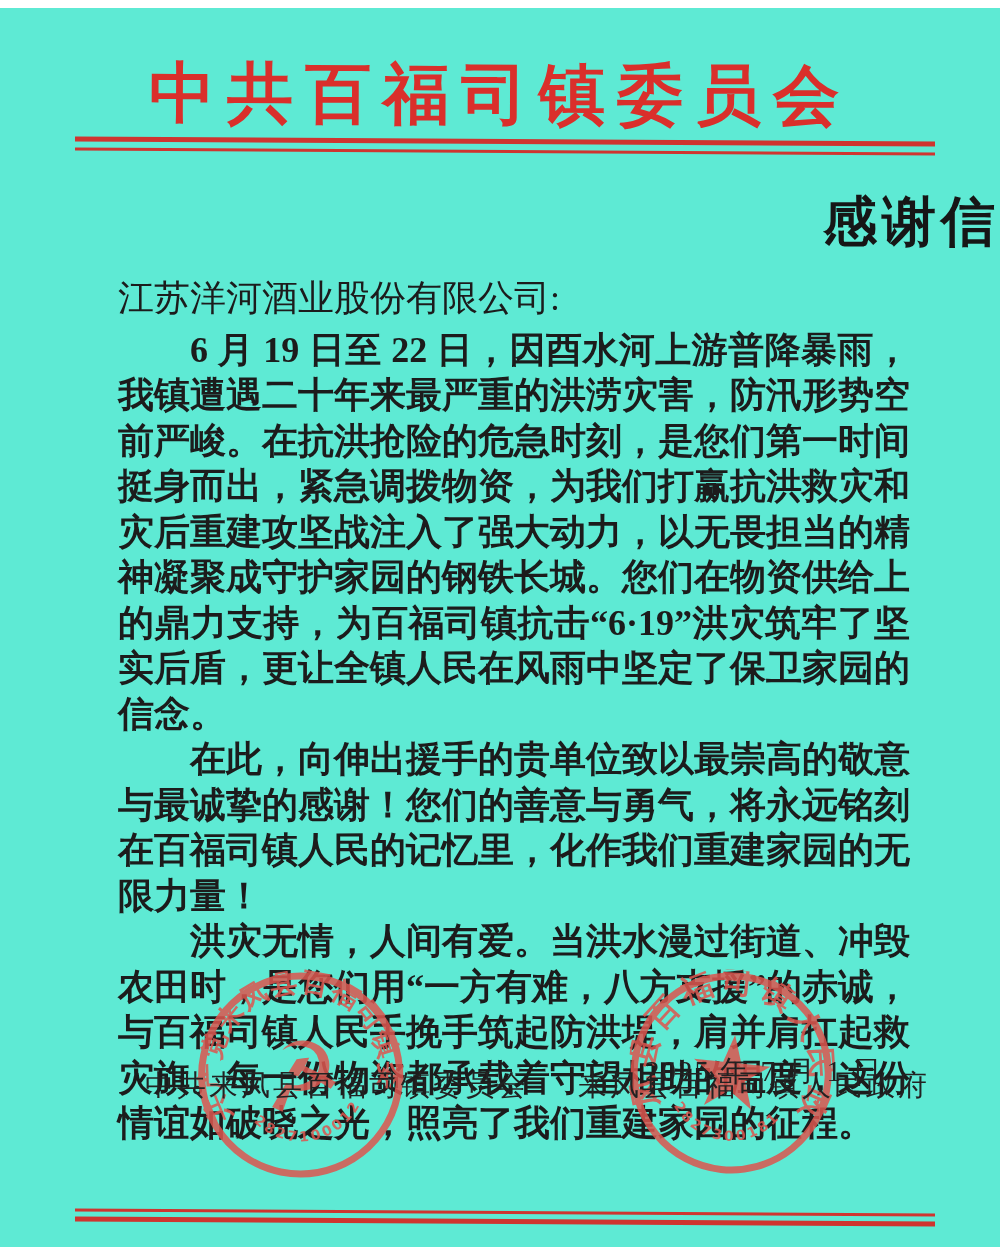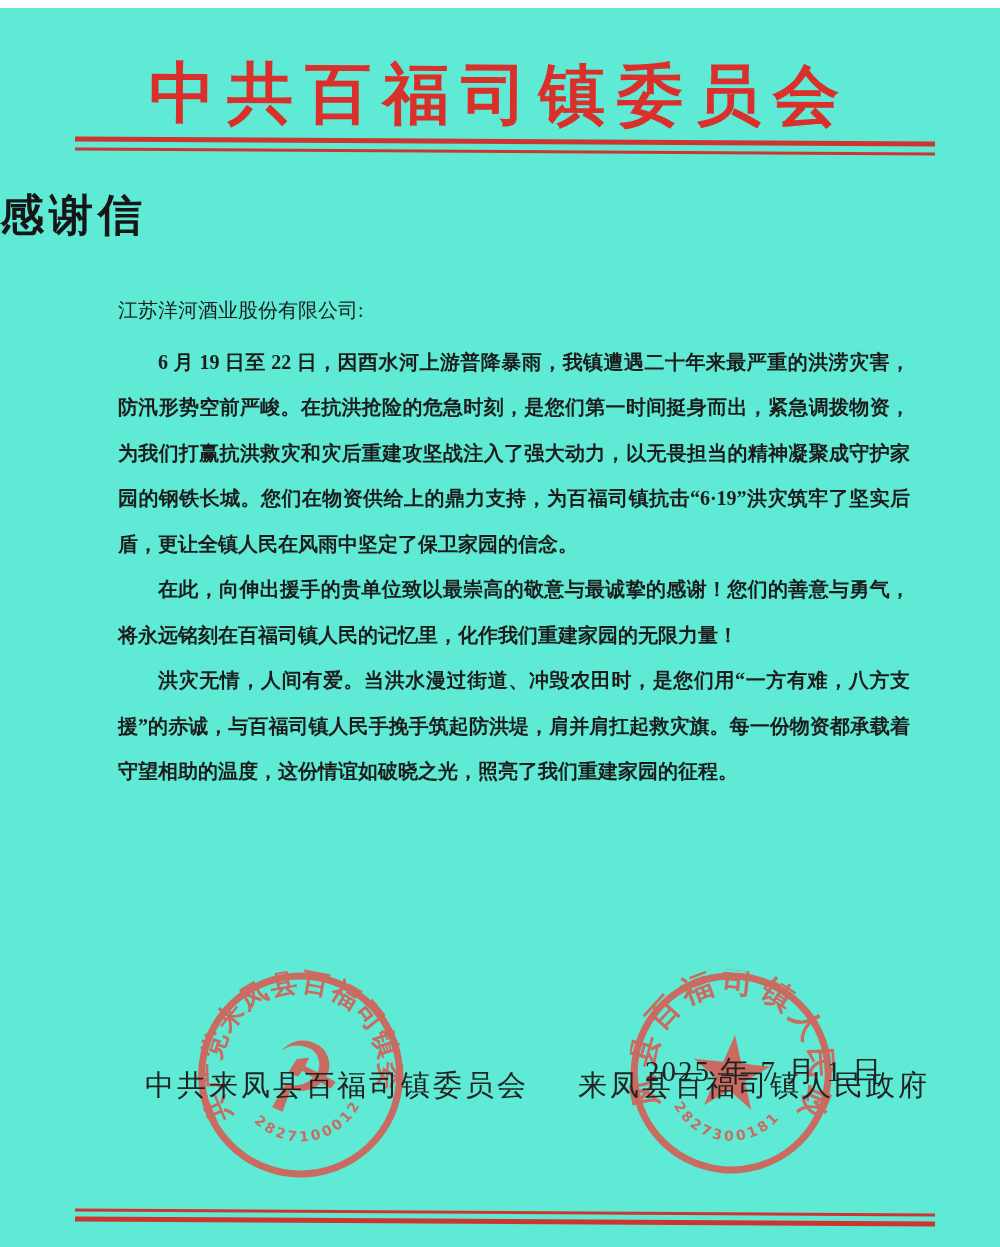--- a/index.html
+++ b/index.html
@@ -40,34 +40,34 @@
   .rule-top-thin    { top: 142px; height: 3px; transform: rotate(0.33deg); }
   .rule-bottom-thin  { top: 1203px; height: 3px; transform: rotate(0.33deg); }
   .rule-bottom-thick { top: 1211px; height: 5px; transform: rotate(0.33deg); }
 
   
   .letter-title {
     position: absolute;
     top: 178px;
     left: 0;
     width: 100%;
-    text-align: left;
-    font-size: 44px;
+    text-align: right;
+    font-size: 54px;
     font-weight: bold;
     letter-spacing: 5px;
     color: #161616;
   }
 
   
   .body-block {
     position: absolute;
-    top: 280px;
+    top: 268px;
     left: 118px;
     width: 792px;
-    font-size: 20px;
+    font-size: 36px;
     line-height: 45.5px;
     color: #1c1c1c;
     text-align: justify;
     text-justify: inter-ideograph;
   }
   .salutation { text-indent: 0; margin-bottom: 6px; }
   .body-block p.para { text-indent: 2em; font-weight: bold; }
 
   
   .seal {

